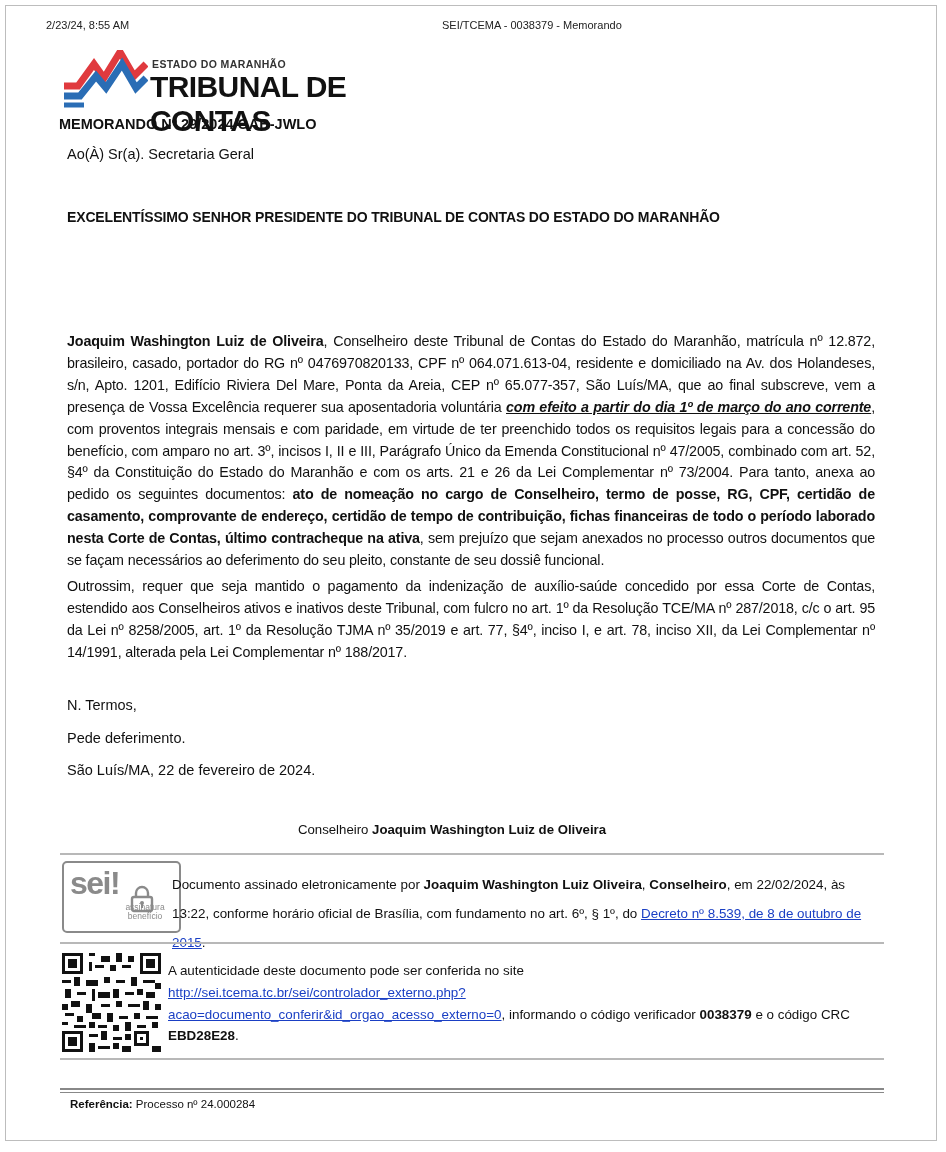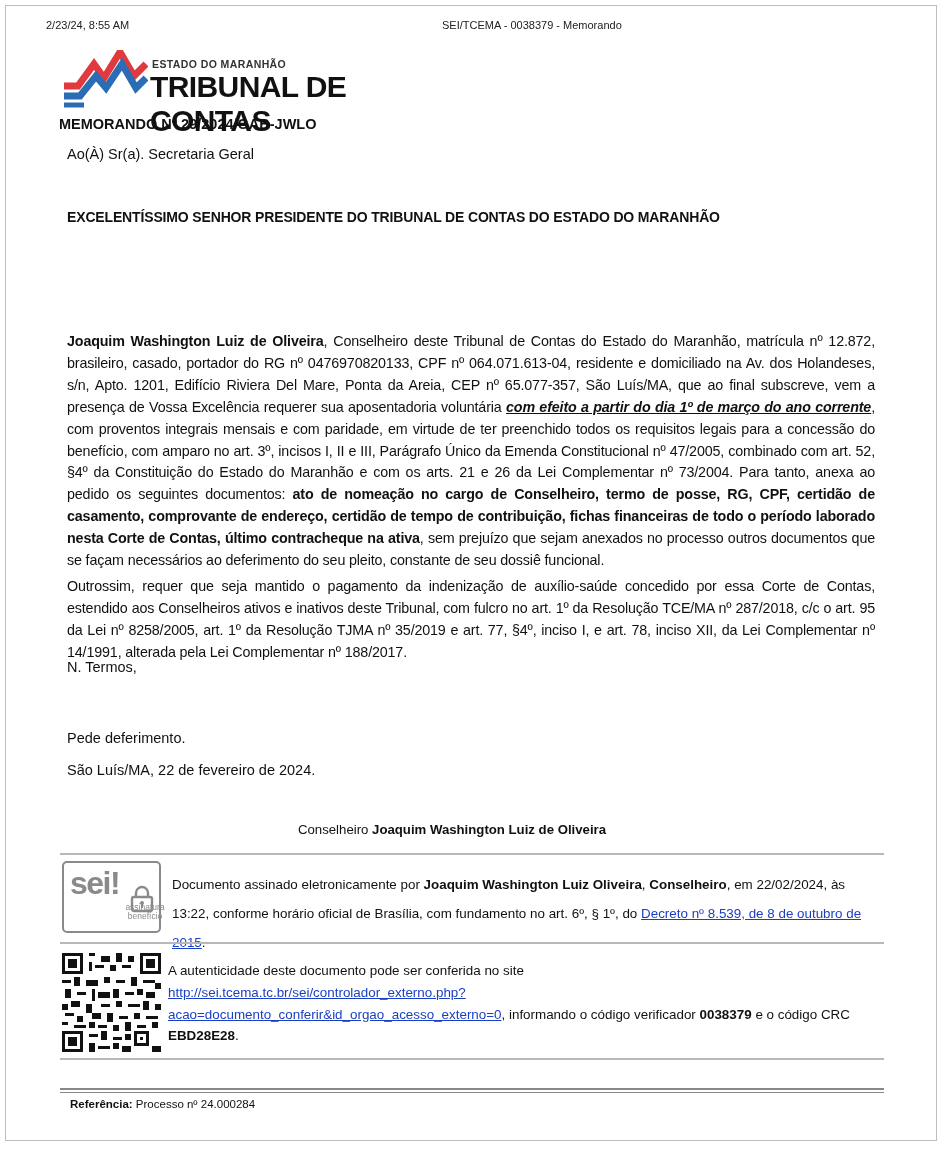--- a/index.html
+++ b/index.html
@@ -23,27 +23,27 @@
   .salutation { position: absolute; left: 67px; top: 209px; font-size: 14px; font-weight: bold; letter-spacing: -0.15px; }
 
   .body-par { position: absolute; left: 67px; width: 808px; font-size: 14.3px; line-height: 21.9px;
               text-align: justify; letter-spacing: -0.15px; }
   .p1 { top: 288px; margin-top: 43px; }
   .p2 { top: 576px; }
   .b { font-weight: bold; }
   .bu { font-weight: bold; font-style: italic; text-decoration: underline; }
 
   .closing { position: absolute; left: 67px; font-size: 14.5px; }
-  .c1 { top: 659px; text-align: right; } .c2 { top: 730px; } .c3 { top: 762px; }
+  .c1 { top: 697px; text-align: right; } .c2 { top: 730px; } .c3 { top: 762px; }
   .signer { position: absolute; left: 298px; top: 822px; font-size: 13.2px; }
 
   .rule { position: absolute; left: 60px; width: 824px; height: 2px; background: #b8b8b8; }
   .r1 { top: 853px; } .r2 { top: 942px; } .r3 { top: 1058px; }
 
-  .seal { position: absolute; left: 62px; top: 861px; width: 99px; height: 72px;
+  .seal { position: absolute; left: 62px; top: 861px; width: 119px; height: 72px;
           border: 2px solid #8a8a8a; border-radius: 5px; box-sizing: border-box; }
   .seal .sei { position: absolute; left: 6px; top: 2px; font-size: 32px; font-weight: bold;
                color: #8a8a8a; letter-spacing: -1.5px; line-height: 36px; }
   .seal .sub { position: absolute; left: 8px; top: 40px; font-size: 8.5px; line-height: 9px;
                color: #8a8a8a; text-align: center; width: 54px; margin-left: 46px; }
   .seal svg { position: absolute; left: 66px; top: 22px; }
 
   .sig-text { position: absolute; left: 172px; top: 870px; width: 712px; font-size: 13.4px; line-height: 29px; }
   .link { color: #1a3fc4; text-decoration: underline; }
 

